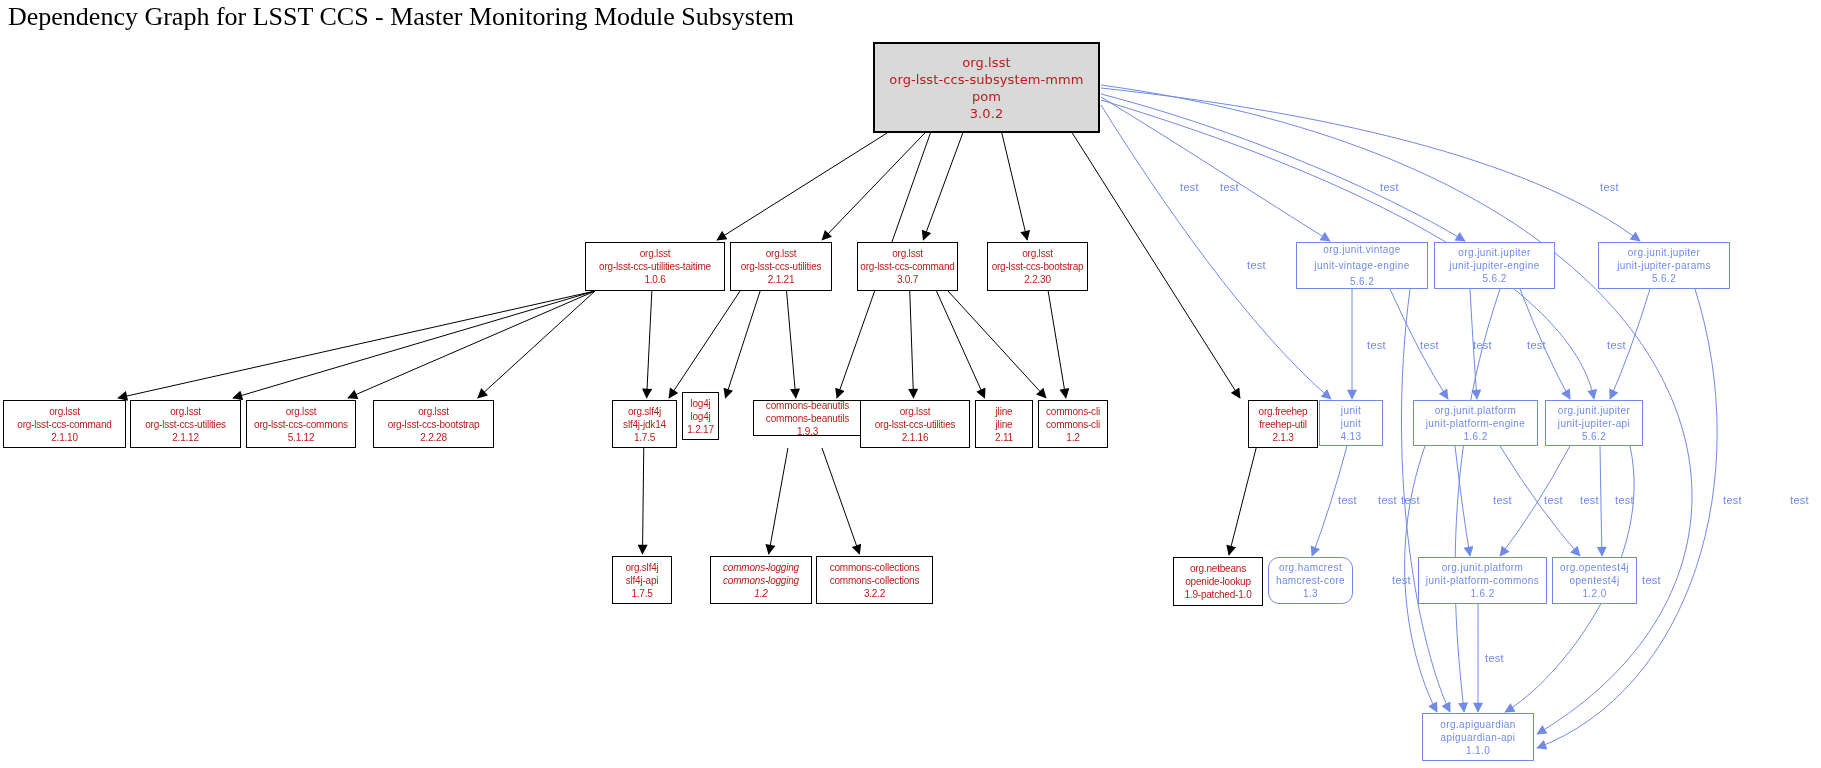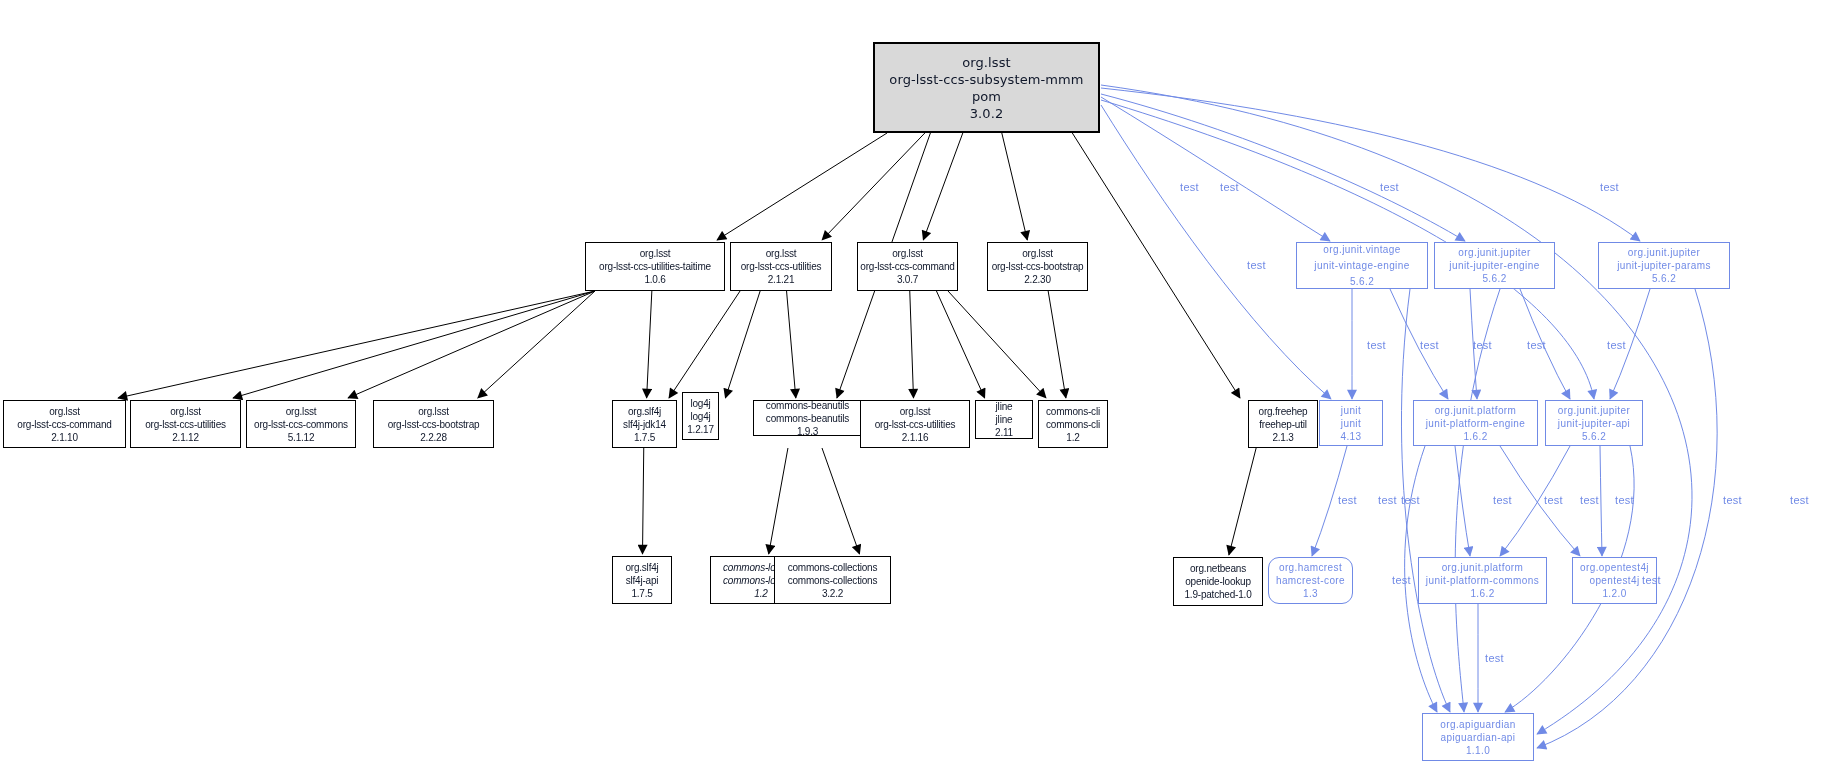--- a/index.html
+++ b/index.html
@@ -1,20 +1,20 @@
 <!DOCTYPE html>
 <html><head>
 <meta charset="utf-8">
 <style>
   html,body{margin:0;padding:0;background:#ffffff;}
   body{width:1821px;height:768px;overflow:hidden;}
   #stage{position:relative;width:1821px;height:768px;font-family:"Liberation Sans",sans-serif;background:#fff;}
   #edges{position:absolute;left:0;top:0;width:1821px;height:768px;}
   .title{position:absolute;left:8px;top:2px;font-family:"Liberation Serif",serif;font-size:26px;color:#000;white-space:nowrap;}
-  .node{position:absolute;box-sizing:border-box;border:1px solid #000;background:#fff;color:#0f172a;
+  .node{position:absolute;box-sizing:border-box;border:1px solid #000;background:#fff;color:#b91c1c;
         display:flex;flex-direction:column;justify-content:center;text-align:center;
         font-size:10px;line-height:13px;letter-spacing:-0.2px;white-space:nowrap;}
   .node .nline{width:100%;}
   .node.root{background:#d9d9d9;border-width:2px;font-size:13px;line-height:17px;letter-spacing:0.1px;font-family:"DejaVu Sans",sans-serif;}
   .node.test{border-color:#708ae6;color:#708ae6;letter-spacing:0.4px;}
   .edge{fill:none;stroke:#000;stroke-width:1;}
   .edge.test{stroke:#708ae6;}
   .edge-label{position:absolute;transform:translate(-50%,-50%);color:#708ae6;font-size:11px;letter-spacing:0.3px;padding-left:9px;}
 </style>
 </head>
@@ -68,20 +68,21 @@
       <path d="M1695,289 C1755,480 1690,690 1537,748" class="edge test" marker-end="url(#arrow-test)"></path>
       <path d="M1347,446 Q1329.5,511 1312,556" class="edge test" marker-end="url(#arrow-test)"></path>
       <path d="M1455,446 Q1462.5,511 1470,556" class="edge test" marker-end="url(#arrow-test)"></path>
       <path d="M1570,446 Q1535,511 1500,556" class="edge test" marker-end="url(#arrow-test)"></path>
       <path d="M1500,446 Q1540,511 1580,556" class="edge test" marker-end="url(#arrow-test)"></path>
       <path d="M1600,446 Q1601,511 1602,556" class="edge test" marker-end="url(#arrow-test)"></path>
       <path d="M1425,446 C1385,560 1412,665 1437,712" class="edge test" marker-end="url(#arrow-test)"></path>
       <path d="M1630,446 C1655,560 1560,680 1505,712" class="edge test" marker-end="url(#arrow-test)"></path>
       <path d="M1478,604 Q1478,668 1478,712" class="edge test" marker-end="url(#arrow-test)"></path>
     </svg>
+  <div class="title">Dependency Graph for LSST CCS - Master Monitoring Module Subsystem</div>
 <div class="node root" style="left: 873px; top: 42px; width: 227px; height: 91px;">
       <div class="nline">org.lsst</div>
       <div class="nline">org-lsst-ccs-subsystem-mmm</div>
       <div class="nline">pom</div>
       <div class="nline">3.0.2</div>
     </div>
     <div class="node compile" style="left: 585px; top: 242px; width: 140px; height: 49px;">
       <div class="nline">org.lsst</div>
       <div class="nline">org-lsst-ccs-utilities-taitime</div>
       <div class="nline">1.0.6</div>
@@ -149,21 +150,21 @@
     <div class="node compile" style="left: 745px; top: 400px; width: 109px; height: 36px; margin-left: 8px;">
       <div class="nline">commons-beanutils</div>
       <div class="nline">commons-beanutils</div>
       <div class="nline">1.9.3</div>
     </div>
     <div class="node compile" style="left: 860px; top: 400px; width: 110px; height: 48px;">
       <div class="nline">org.lsst</div>
       <div class="nline">org-lsst-ccs-utilities</div>
       <div class="nline">2.1.16</div>
     </div>
-    <div class="node compile" style="left: 975px; top: 400px; width: 58px; height: 39px;">
+    <div class="node compile" style="left: 975px; top: 400px; width: 58px; height: 48px;">
       <div class="nline">jline</div>
       <div class="nline">jline</div>
       <div class="nline">2.11</div>
     </div>
     <div class="node compile" style="left: 1038px; top: 400px; width: 70px; height: 48px;">
       <div class="nline">commons-cli</div>
       <div class="nline">commons-cli</div>
       <div class="nline">1.2</div>
     </div>
     <div class="node compile" style="left: 1248px; top: 400px; width: 70px; height: 48px;">
@@ -189,41 +190,41 @@
     <div class="node compile" style="left: 612px; top: 556px; width: 60px; height: 48px;">
       <div class="nline">org.slf4j</div>
       <div class="nline">slf4j-api</div>
       <div class="nline">1.7.5</div>
     </div>
     <div class="node compile" style="left: 710px; top: 556px; width: 102px; height: 48px; font-style: italic;">
       <div class="nline">commons-logging</div>
       <div class="nline">commons-logging</div>
       <div class="nline">1.2</div>
     </div>
-    <div class="node compile" style="left: 774px; top: 556px; width: 117px; height: 48px;">
+    <div class="node compile" style="left: 816px; top: 556px; width: 117px; height: 48px;">
       <div class="nline">commons-collections</div>
       <div class="nline">commons-collections</div>
       <div class="nline">3.2.2</div>
     </div>
     <div class="node compile" style="left: 1173px; top: 557px; width: 90px; height: 49px;">
       <div class="nline">org.netbeans</div>
       <div class="nline">openide-lookup</div>
       <div class="nline">1.9-patched-1.0</div>
     </div>
     <div class="node test" style="left: 1268px; top: 557px; width: 85px; height: 47px; border-radius: 11px;">
       <div class="nline">org.hamcrest</div>
       <div class="nline">hamcrest-core</div>
       <div class="nline">1.3</div>
     </div>
     <div class="node test" style="left: 1418px; top: 557px; width: 129px; height: 47px;">
       <div class="nline">org.junit.platform</div>
       <div class="nline">junit-platform-commons</div>
       <div class="nline">1.6.2</div>
     </div>
-    <div class="node test" style="left: 1552px; top: 557px; width: 85px; height: 47px; margin-left: 20px;">
+    <div class="node test" style="left: 1552px; top: 557px; width: 85px; height: 47px;">
       <div class="nline">org.opentest4j</div>
       <div class="nline">opentest4j</div>
       <div class="nline">1.2.0</div>
     </div>
     <div class="node test" style="left: 1422px; top: 713px; width: 112px; height: 48px;">
       <div class="nline">org.apiguardian</div>
       <div class="nline">apiguardian-api</div>
       <div class="nline">1.1.0</div>
     </div>
     <span class="edge-label" style="left: 1185px; top: 187px;">test</span>

